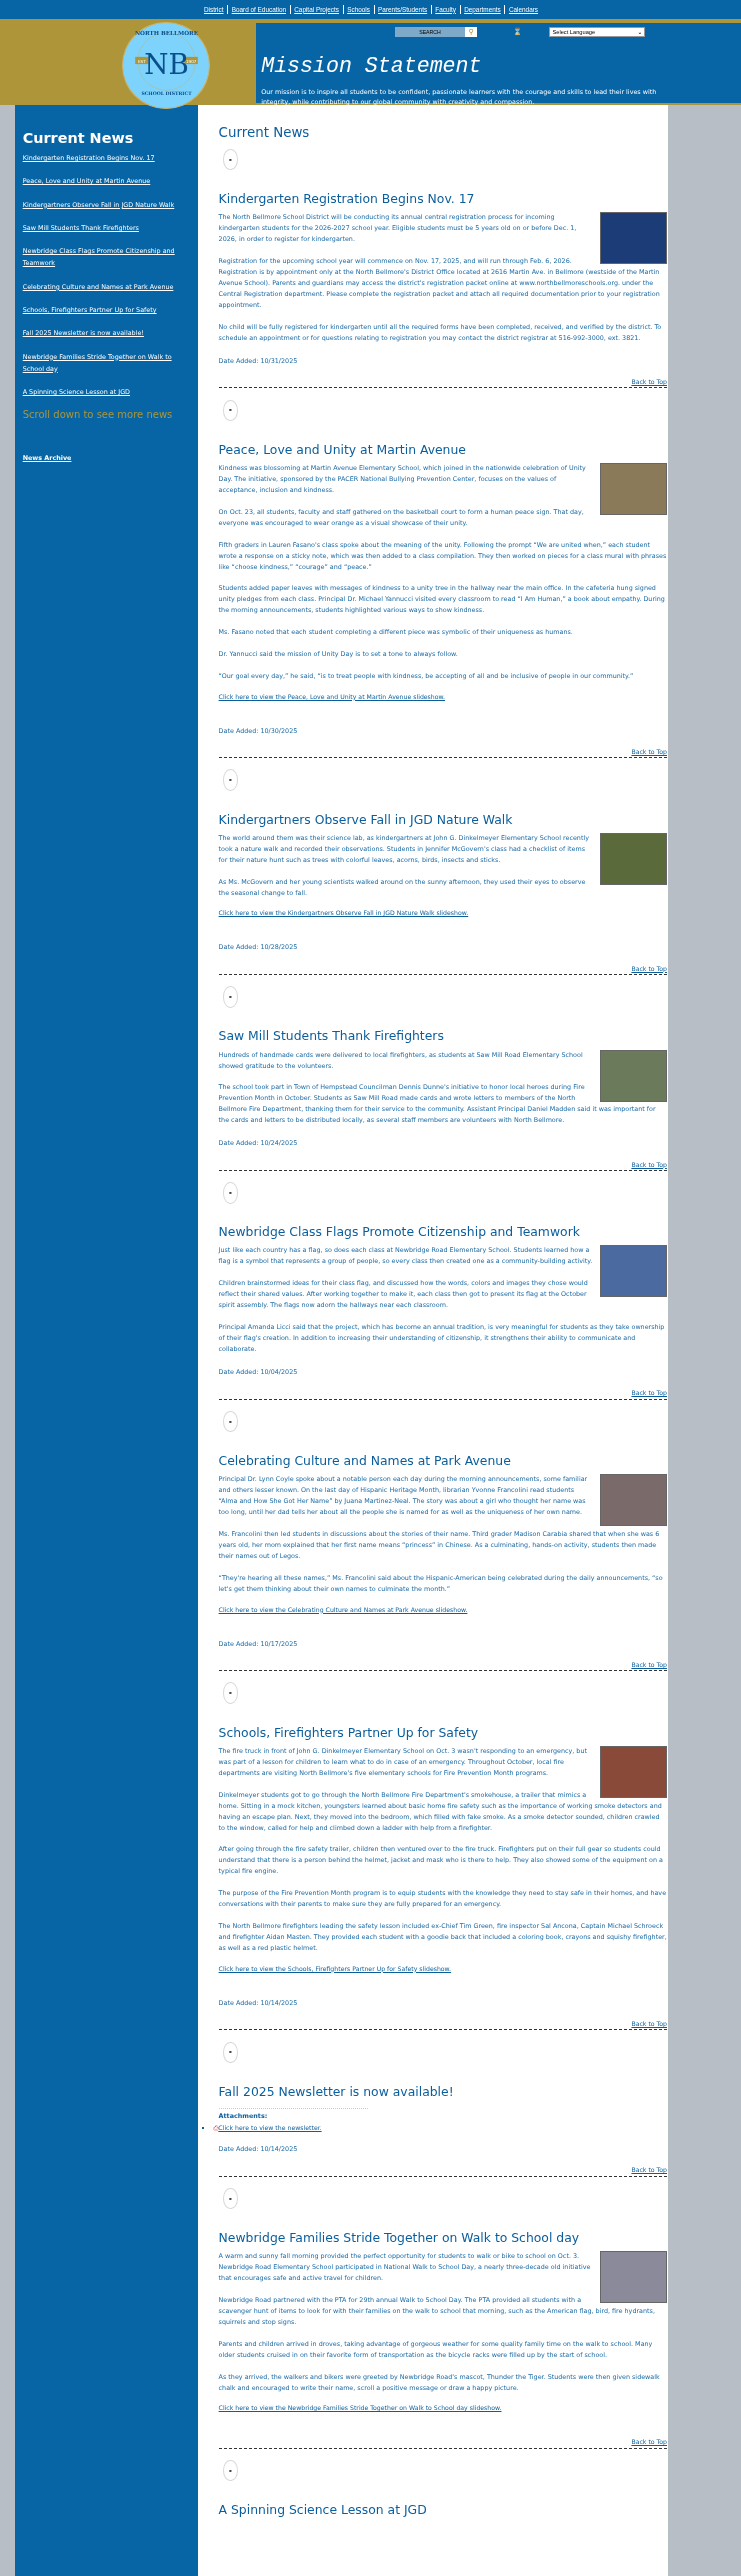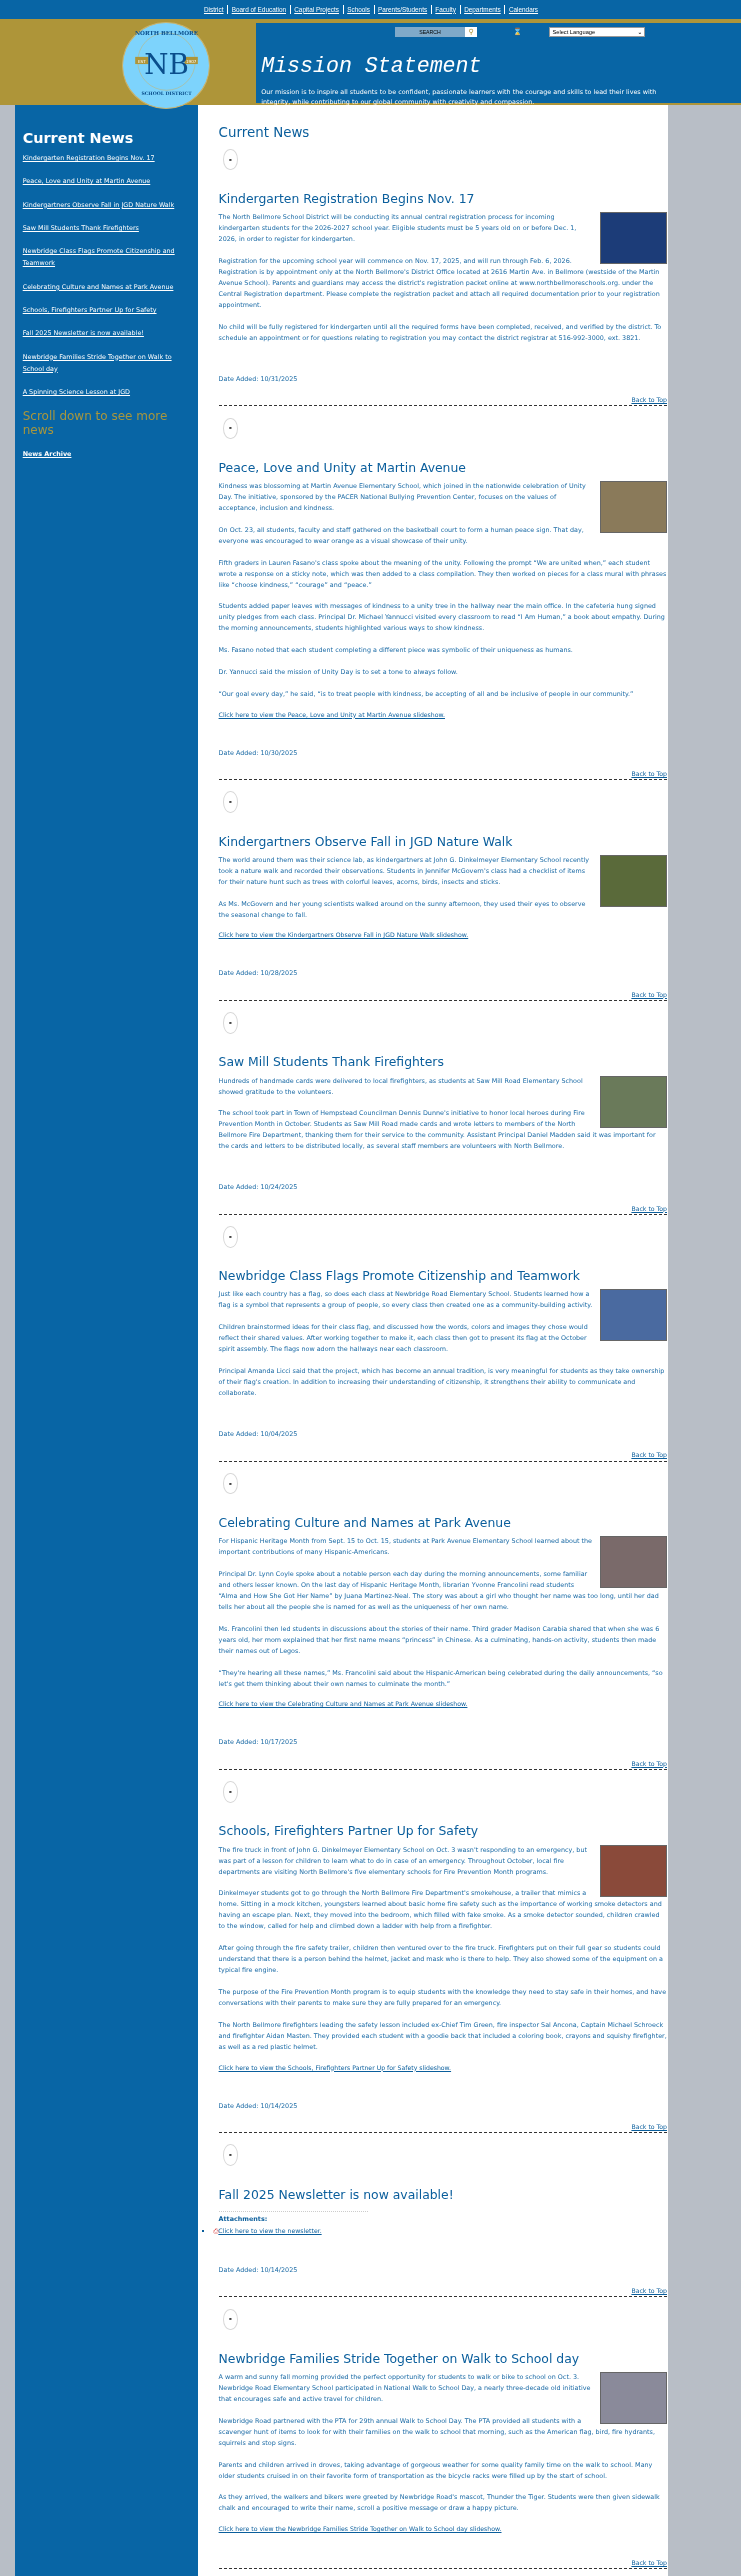--- a/index.html
+++ b/index.html
@@ -15,31 +15,31 @@
 .search-box{width:70px;height:10.3px;background:#7fa9c9;color:#000;font-size:5.2px;display:flex;align-items:center;justify-content:center;font-family:"Liberation Sans",sans-serif}
 .search-btn{width:12.4px;height:10.3px;background:#fff;color:#ae9539;display:flex;align-items:center;justify-content:center;font-size:7.2px}
 .x-icon{color:#fff;margin-left:36px;font-size:7.2px}
 .lang{margin-left:27px;width:96px;height:9.8px;background:#fff;color:#000;font-family:"Liberation Sans",sans-serif;font-size:5.7px;padding:0 2.1px;display:flex;justify-content:space-between;align-items:center;border:0.5px solid #999}
 .mission-title{position:absolute;top:31px;left:5.2px;font-family:Liberation Mono, monospace;font-style:italic;color:#fff;font-size:21.6px;font-weight:300}
 .mission-text{position:absolute;top:64px;left:5.2px;width:402px;color:#fff;font-size:6.4px;line-height:10.8px}
 .wrap{display:flex;margin-left:15px;width:653px;background:#fff}
 .sidebar{width:181px;background:#0865a5;padding:25px 7.7px 0 7.7px;height:3393px;border-right:none}
 .sidebar h2{color:#fff;font-size:14.4px;font-weight:bold;margin-bottom:6.2px}
 .sidebar a.item{display:block;color:#fff;font-size:6.4px;line-height:12px;margin-bottom:11.3px;text-decoration:underline}
-.sidebar .note{color:#a8963d;font-size:12px;margin-bottom:11px}
+.sidebar .note{color:#a8963d;font-size:10px;margin-bottom:32px}
 .sidebar .archive{color:#fff;font-weight:bold;font-size:6.4px;}
 .main{flex:1;padding:19.6px 0 0 20.6px;border-left:2.1px solid #0865a5}
 .main h1{font-size:13.4px;color:#0a5e9c;font-weight:normal;margin-bottom:9.3px}
 .share{width:14.4px;height:21.6px;border:1px solid #d8d8d8;border-radius:50%;display:flex;align-items:center;justify-content:center;margin-left:4.6px;font-size:5.7px;color:#222}
 .article{padding-right:1px}
 .article h3{font-size:12.4px;font-weight:normal;margin:20.6px 0 5.2px 0;color:#0a5e9c;line-height:16px}
 .thumb{float:right;width:67px;height:52px;margin-left:5.2px;border:0.5px solid #666}
 .article p{font-size:6.4px;line-height:11px;margin-bottom:10.8px;color:#1a6aa5}
 .article a.slide{font-size:6.2px;text-decoration:underline;display:block;margin:8.2px 0 27px}
-.date{font-size:6.4px;margin-top:31px;color:#1a6aa5}
+.date{font-size:6.4px;margin-top:13px;color:#1a6aa5}
 .btt{text-align:right;font-size:6.2px;text-decoration:underline;margin-top:13.4px;display:block}
 .divider{border-bottom:0.5px dashed #333;margin:2.1px 0 11.3px}
 .attach-label{font-size:6.4px;font-weight:bold;margin-top:8.2px;border-top:0.5px dotted #ccc;padding-top:3.1px;width:149px}
 .attach li{font-size:6.2px;margin-left:-5.2px;list-style:square;margin-top:4.1px}
 </style>
 </head>
 <body>
 
 <nav class="topnav" id="topnav">
     <a href="#">District</a>
@@ -157,21 +157,20 @@
           <p>Children brainstormed ideas for their class flag, and discussed how the words, colors and images they chose would reflect their shared values. After working together to make it, each class then got to present its flag at the October spirit assembly. The flags now adorn the hallways near each classroom.</p>
           <p>Principal Amanda Licci said that the project, which has become an annual tradition, is very meaningful for students as they take ownership of their flag's creation. In addition to increasing their understanding of citizenship, it strengthens their ability to communicate and collaborate.</p>
           <div class="date">Date Added: 10/04/2025</div>
           <a class="btt" href="#">Back to Top</a>
           <div class="divider"></div>
         </div>
         <div class="article">
           <div class="share">⚭</div>
           <h3>Celebrating Culture and Names at Park Avenue</h3>
           <div class="thumb" style="background:#7a6a6a"></div>
-          <p>For Hispanic Heritage Month from Sept. 15 to Oct. 15, students at Park Avenue Elementary School learned about the important contributions of many Hispanic-Americans.</p>
           <p>Principal Dr. Lynn Coyle spoke about a notable person each day during the morning announcements, some familiar and others lesser known. On the last day of Hispanic Heritage Month, librarian Yvonne Francolini read students “Alma and How She Got Her Name” by Juana Martinez-Neal. The story was about a girl who thought her name was too long, until her dad tells her about all the people she is named for as well as the uniqueness of her own name.</p>
           <p>Ms. Francolini then led students in discussions about the stories of their name. Third grader Madison Carabia shared that when she was 6 years old, her mom explained that her first name means “princess” in Chinese. As a culminating, hands-on activity, students then made their names out of Legos.</p>
           <p>“They're hearing all these names,” Ms. Francolini said about the Hispanic-American being celebrated during the daily announcements, “so let's get them thinking about their own names to culminate the month.”</p>
           <a class="slide" href="#">Click here to view the Celebrating Culture and Names at Park Avenue slideshow.</a>
           <div class="date">Date Added: 10/17/2025</div>
           <a class="btt" href="#">Back to Top</a>
           <div class="divider"></div>
         </div>
         <div class="article">
           <div class="share">⚭</div>

